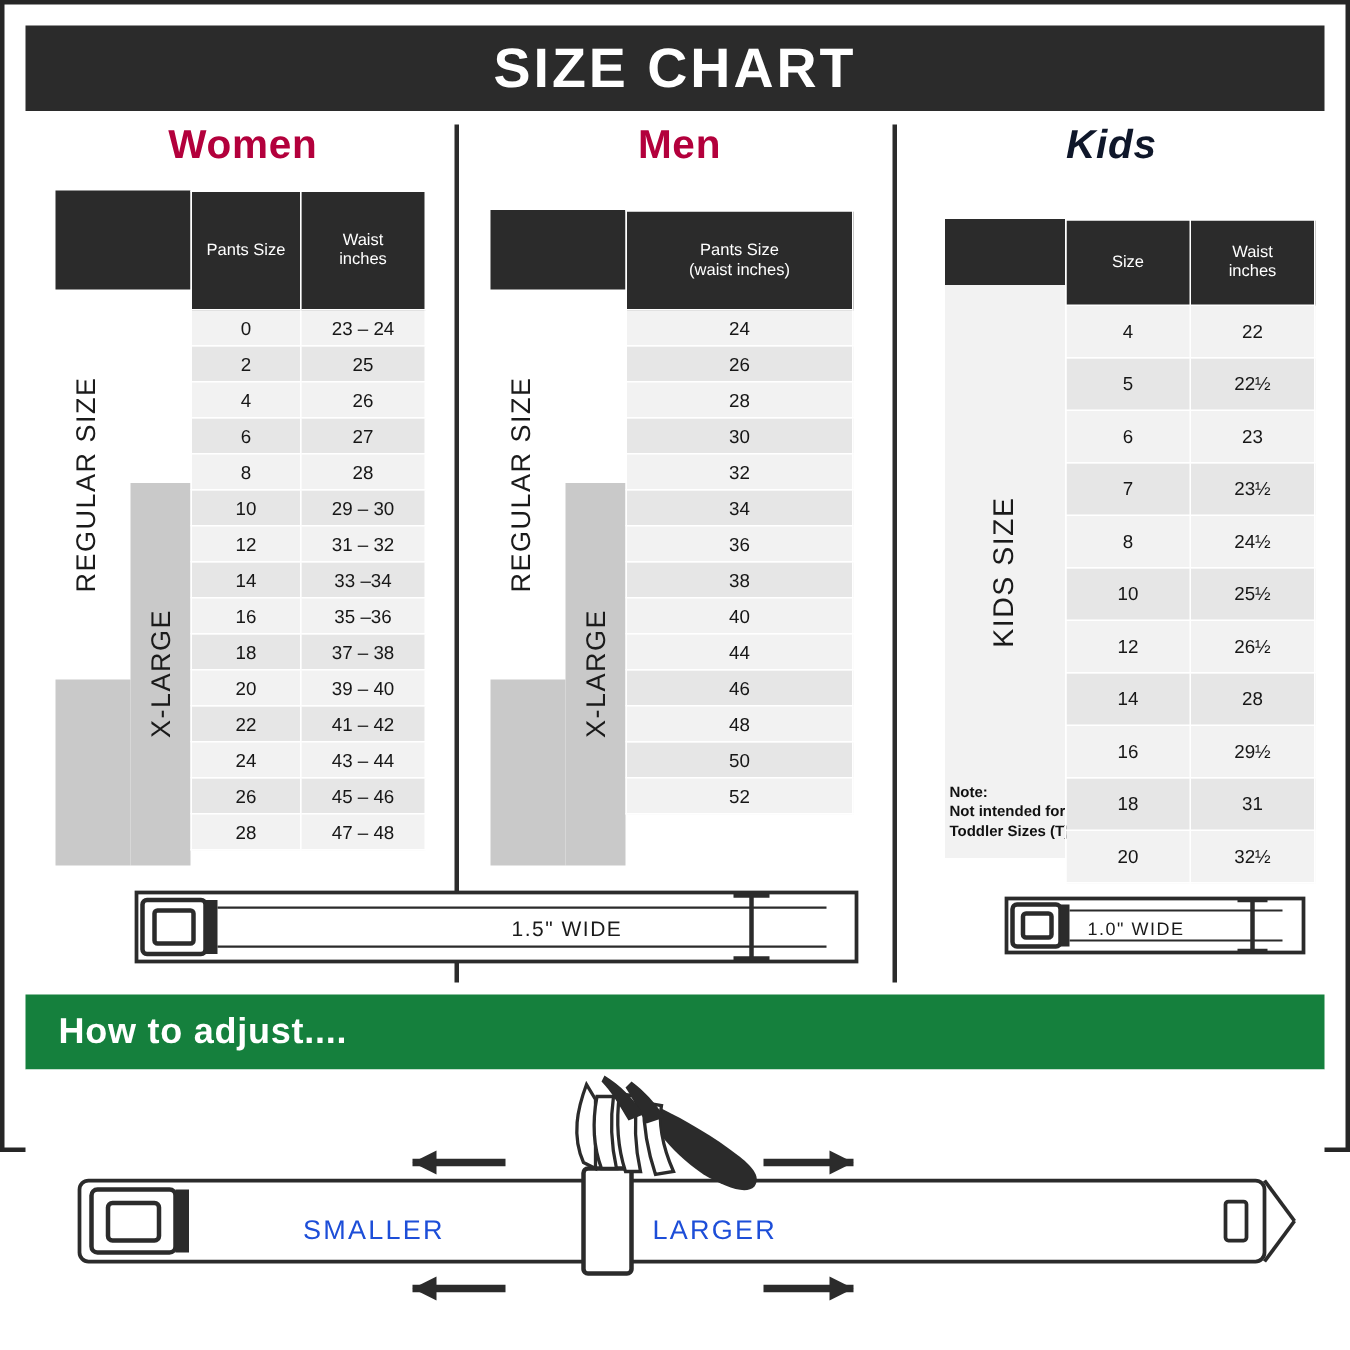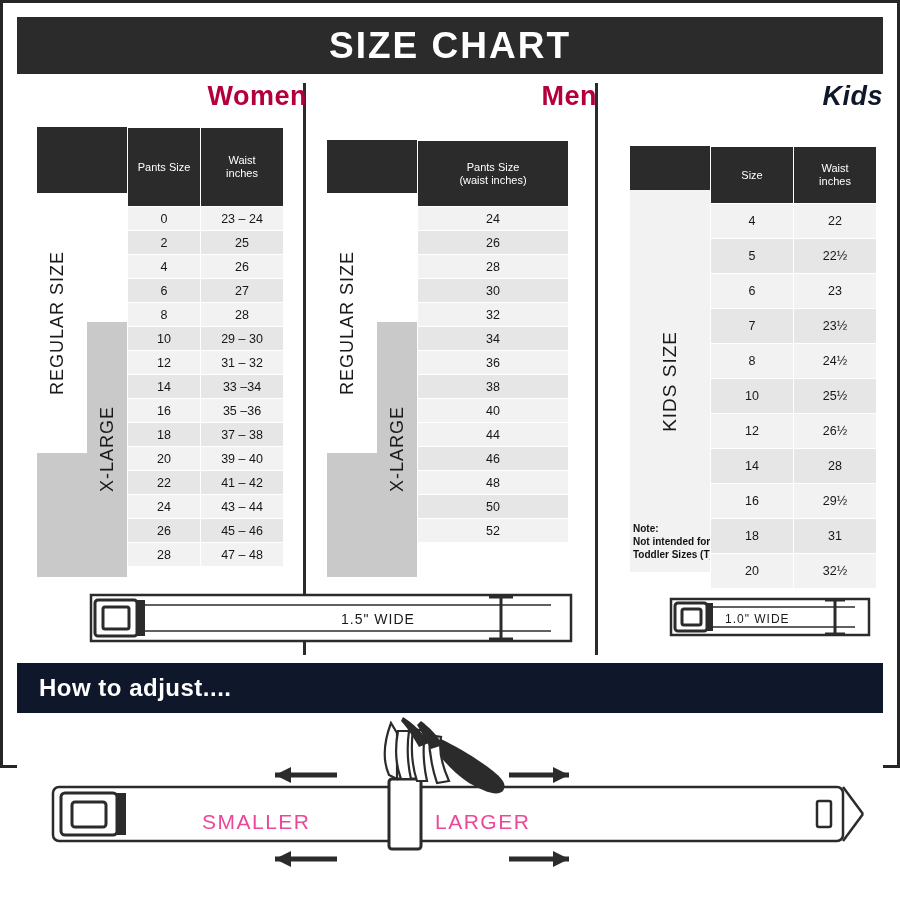--- a/index.html
+++ b/index.html
@@ -51,21 +51,21 @@
   .col-kids  { left: 596px; width: 284px; }
   .divider {
     position: absolute;
     top: 80px;
     width: 3px;
     height: 572px;
     background: #2b2b2b;
   }
 
   .col-head {
-    text-align: right;
+    text-align: center;
     font-size: 27px;
     font-weight: bold;
     color: #b3003c;
     letter-spacing: 0.5px;
     margin-bottom: 6px;
   }
   .col-head.kids { color: #0f172a; font-style: italic; }
   .col-head.men  { color: #b3003c; }
   table.sz {
     border-collapse: collapse;
@@ -97,44 +97,44 @@
     letter-spacing: 1px;
     color: #1a1a1a;
   }
   
   .howto {
     position: absolute;
     left: 14px;
     top: 660px;
     width: 866px;
     height: 50px;
-    background: #0f172a;
+    background: #15803d;
     color: #fff;
     display: flex;
     align-items: center;
   }
   .howto span {
     font-size: 24px;
     font-weight: bold;
     margin-left: 22px;
     letter-spacing: 0.5px;
   }
   .adjust-area {
     position: absolute;
     left: 14px;
     top: 710px;
     width: 866px;
     height: 172px;
     background: #fff;
   }
   .word {
     position: absolute;
-    font-size: 21px;
+    font-size: 18px;
     letter-spacing: 1.5px;
-    color: #ec4899;
+    color: #1d4ed8;
   }
   .note {
     position: absolute;
     font-size: 10px;
     font-weight: bold;
     line-height: 1.3;
     color: #111;
   }
 </style>
 </head>

